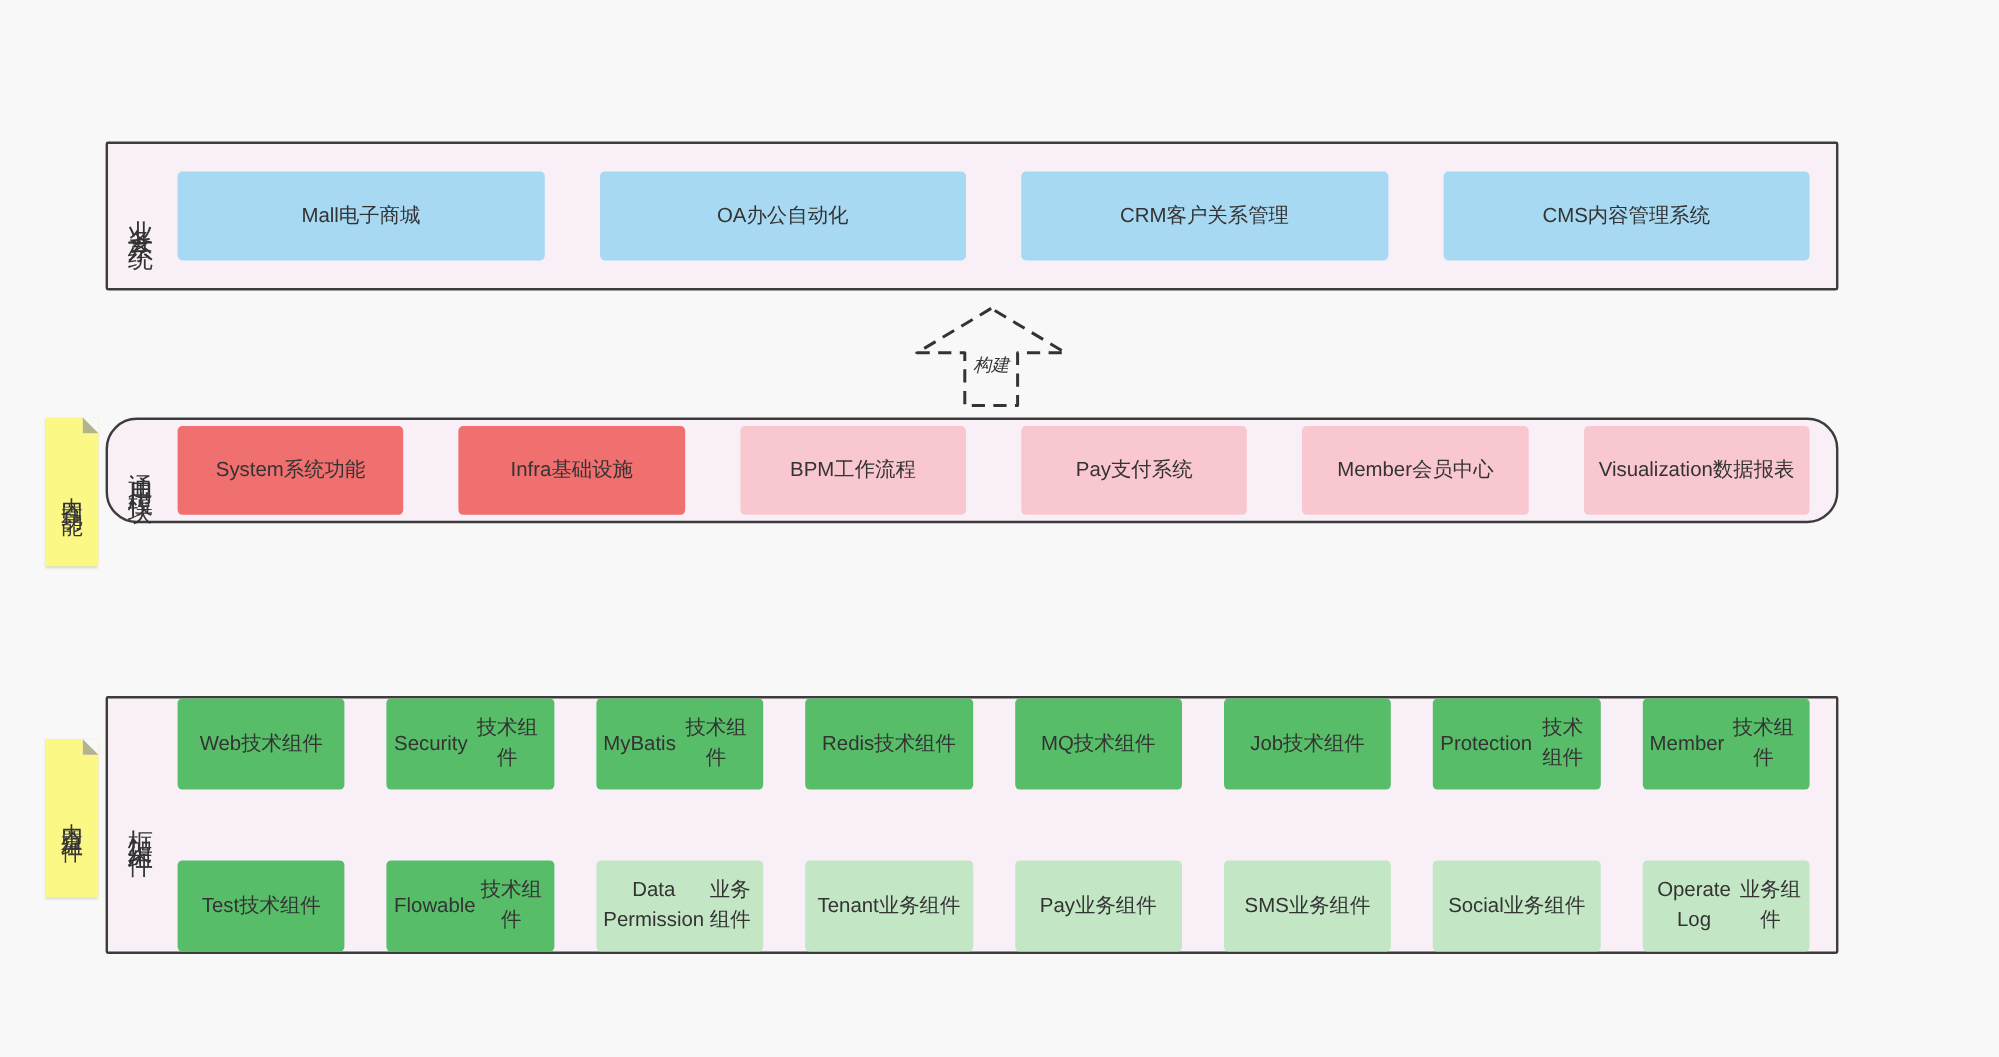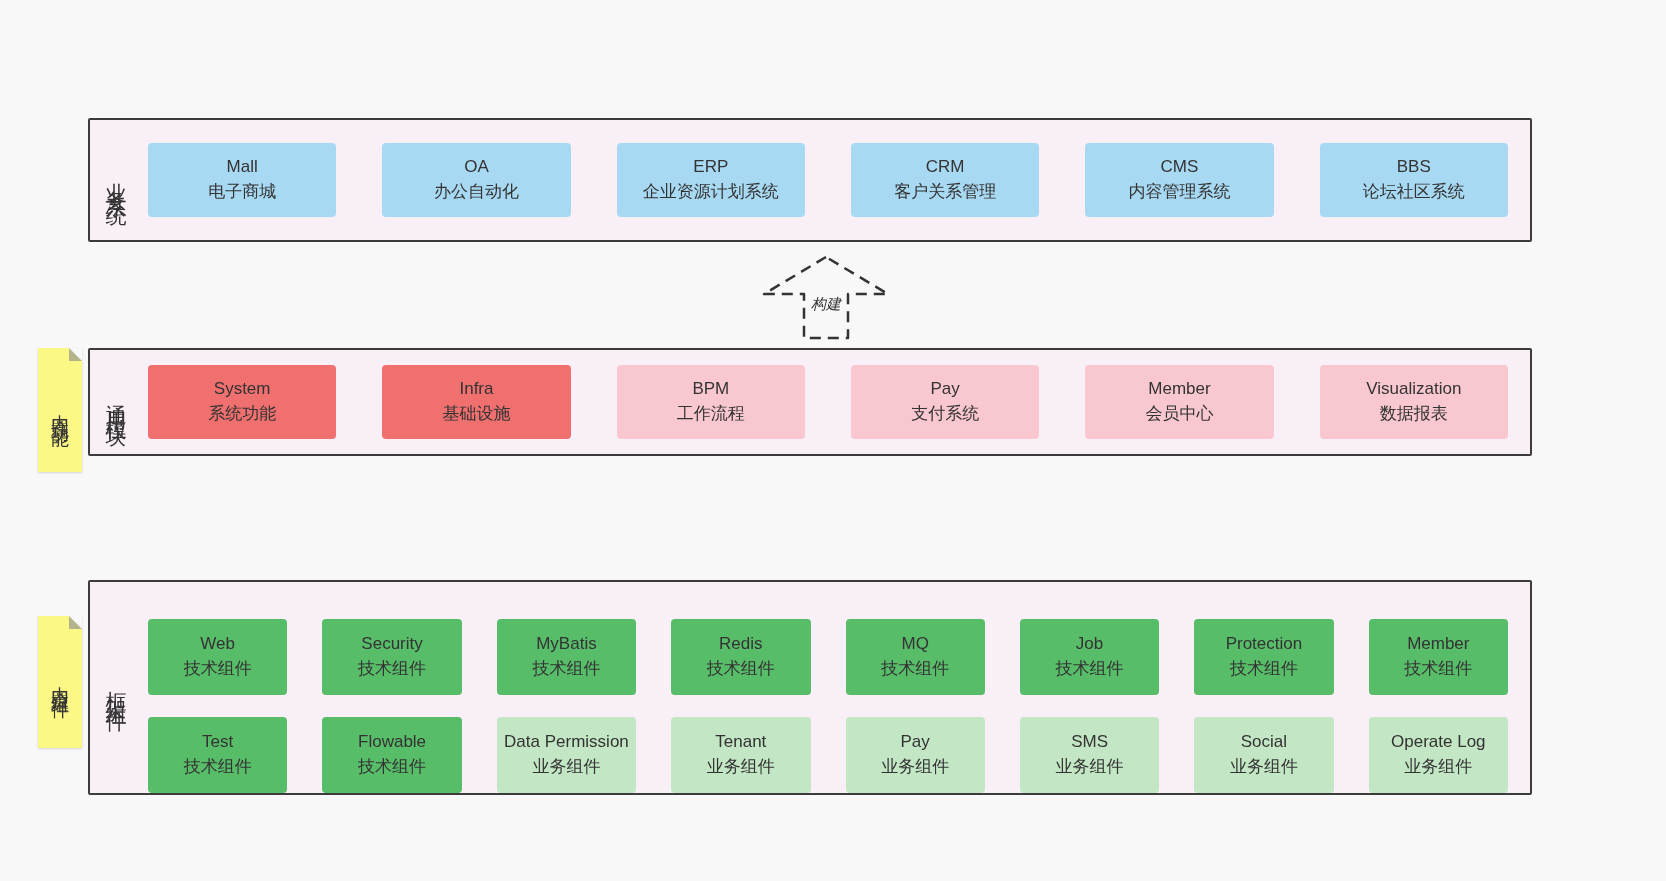--- a/index.html
+++ b/index.html
@@ -34,21 +34,21 @@
     position: absolute;
     left: 88px;
     width: 1444px;
     background: var(--band-bg);
     border: 2px solid var(--band-border);
     border-radius: 2px;
     display: flex;
     align-items: stretch;
   }
   .band-business{ top:118px; height:124px; }
-  .band-modules{ top:348px; height:108px; }
+  .band-modules{ top:348px; height:88px;border-radius:26px; }
   .band-components{ top:580px; height:215px; }
 
   .side-label{
     flex: 0 0 52px;
     display: flex;
     align-items: center;
     justify-content: center;
     writing-mode: vertical-rl;
     text-orientation: upright;
     font-size: 21px;
@@ -61,36 +61,36 @@
     flex: 1;
     display: flex;
     align-items: center;
     gap: 46px;
     padding: 0 22px 0 6px;
   }
   .rows{
     flex: 1;
     display: flex;
     flex-direction: column;
-    justify-content: flex-end;
+    justify-content: space-between;
     gap: 22px;
     padding: 0 22px 0 6px;
   }
   .rows .boxes{
     flex: 0 0 auto;
     padding: 0;
     gap: 35px;
   }
 
   .box{
     flex: 1;
     height: 74px;
     border-radius: 4px;
     display: flex;
-    flex-direction: column;
+    flex-direction: row;
     align-items: center;
     justify-content: center;
     text-align: center;
     font-size: 17px;
     line-height: 1.45;
     color: var(--text);
     padding: 4px 6px;
   }
   .rows .box{ height: 76px; }
   .box .en{ white-space: pre-line; }
@@ -161,34 +161,26 @@
     <div class="boxes">
       <div class="box blue">
         <div>Mall</div>
         <div>电子商城</div>
       </div>
       <div class="box blue">
         <div>OA</div>
         <div>办公自动化</div>
       </div>
       <div class="box blue">
-        <div>ERP</div>
-        <div>企业资源计划系统</div>
-      </div>
-      <div class="box blue">
         <div>CRM</div>
         <div>客户关系管理</div>
       </div>
       <div class="box blue">
         <div>CMS</div>
         <div>内容管理系统</div>
-      </div>
-      <div class="box blue">
-        <div>BBS</div>
-        <div>论坛社区系统</div>
       </div>
     </div>
   </div>
 
   <div class="arrow arrow-build">
     <svg viewBox="0 0 140 88" fill="none" xmlns="http://www.w3.org/2000/svg">
       <path d="M70 3 L8 40 L48 40 L48 84 L92 84 L92 40 L132 40 Z" stroke="#333" stroke-width="2.5" stroke-dasharray="11 7" stroke-linejoin="round" fill="none"></path>
     </svg>
     <span class="arrow-label">构建</span>
   </div>

